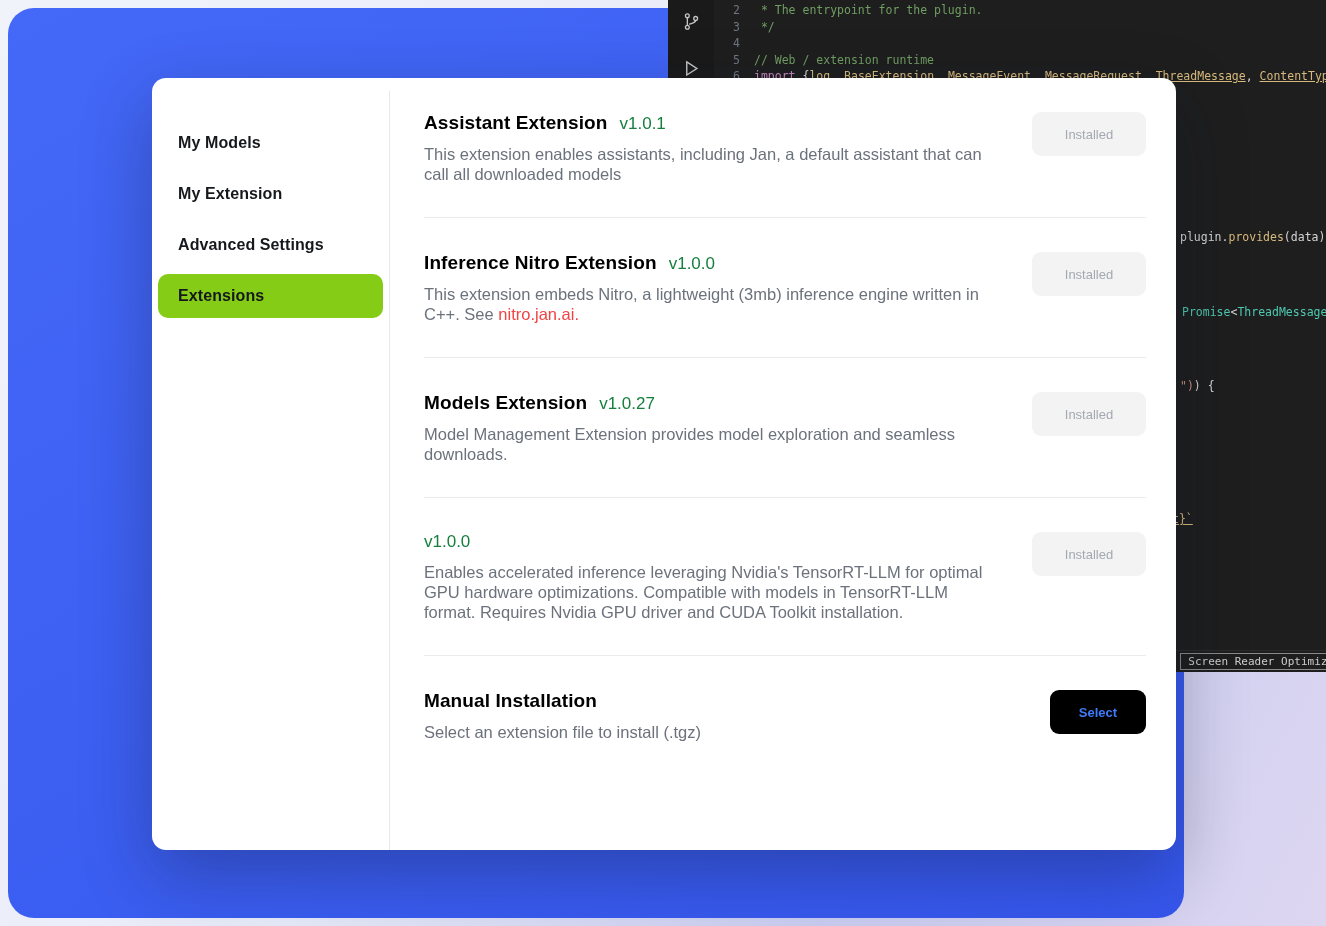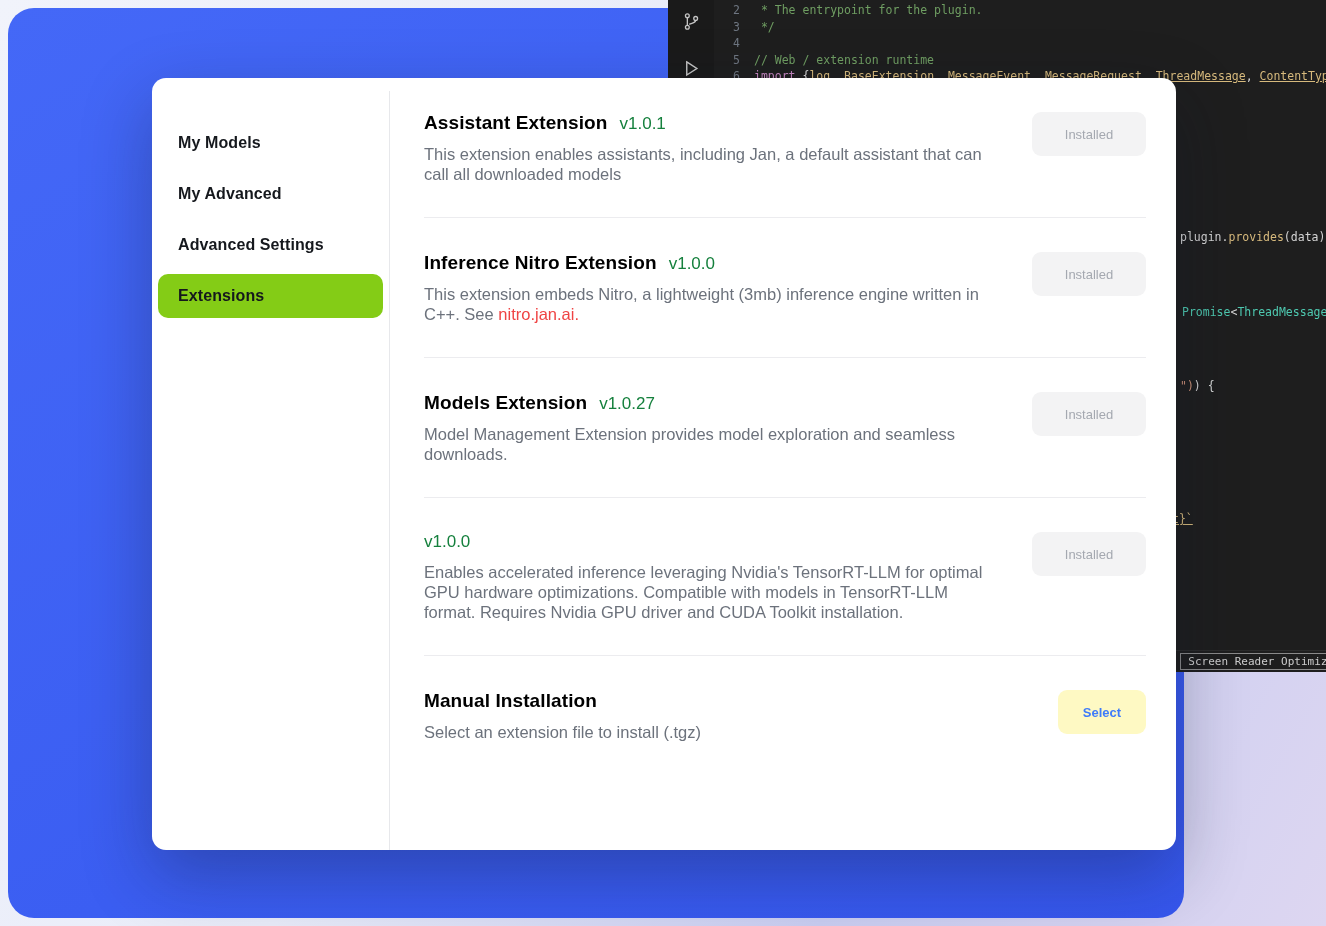--- a/index.html
+++ b/index.html
@@ -93,21 +93,21 @@
   .ext-desc {
     margin:10px 0 0; font-size:16.5px; line-height:20px; color:#6c727c;
     max-width:578px;
   }
   .desc-link { color:#ef4444; cursor:pointer; }
   .btn {
     border:none; border-radius:9px; font-family:inherit; cursor:pointer;
     height:44px; font-size:13px; flex:none;
   }
   .btn-installed { width:114px; background:#f3f3f4; color:#a4a8b0; font-weight:500; }
-  .btn-select    { width:88px;  background:#fef9c3; color:#3e7bfa; font-weight:700; }
+  .btn-select    { width:96px;  background:#000000; color:#3e7bfa; font-weight:700; }
 </style>
 </head>
 <body>
 
 <div class="blue-panel"></div>
 
 <div class="editor">
   <div class="activity">
     <span>
       <svg width="19" height="19" viewBox="0 0 16 16" fill="none" stroke="#c5c5c5" stroke-width="1.1">
@@ -133,21 +133,21 @@
   <div class="statusbar">
     <span class="status-left">go</span>
     <span class="status-chip">Screen Reader Optimize</span>
   </div>
 </div>
 
 <div class="modal">
   <aside class="sidebar">
     <nav>
         <div class="nav-item">My Models</div>
-        <div class="nav-item">My Advanced</div>
+        <div class="nav-item">My Extension</div>
         <div class="nav-item">Advanced Settings</div>
         <div class="nav-item active">Extensions</div>
       </nav>
   </aside>
   <main class="content">
       <div class="ext-row">
         <div class="ext-text">
           <div class="ext-title-line">
             <span class="ext-name">Assistant Extension</span>
             <span class="ext-version">v1.0.1</span>

